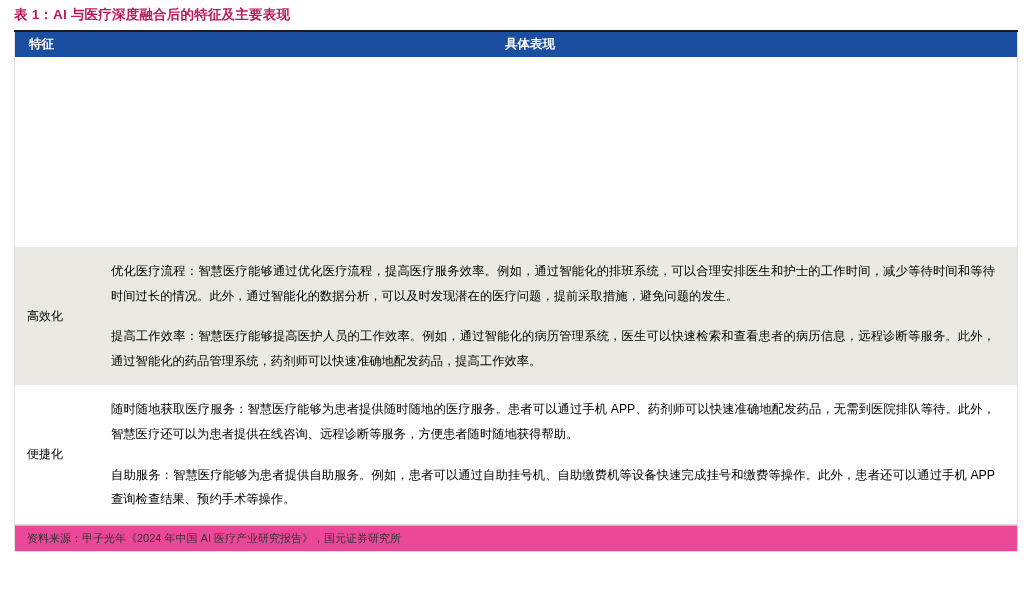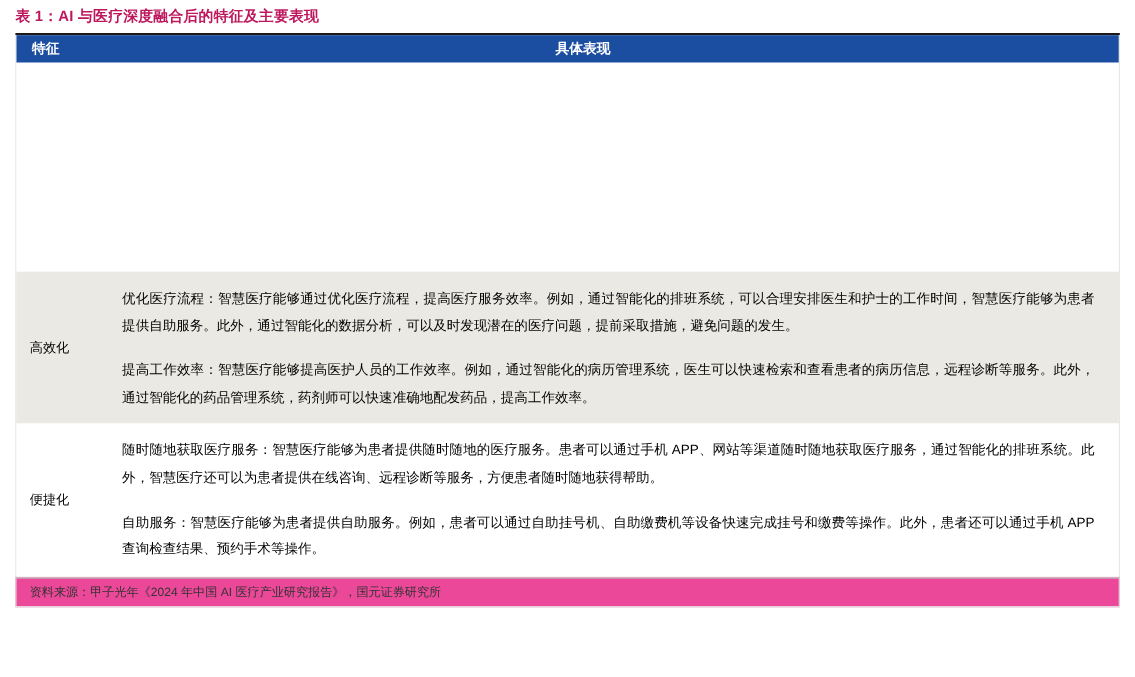--- a/index.html
+++ b/index.html
@@ -130,29 +130,29 @@
     </div>
 
     <div class="row blank">
       <div class="cell-feature"></div>
       <div class="cell-detail"></div>
     </div>
 
     <div class="row shade">
       <div class="cell-feature">高效化</div>
       <div class="cell-detail">
-        <p class="para">优化医疗流程：智慧医疗能够通过优化医疗流程，提高医疗服务效率。例如，通过智能化的排班系统，可以合理安排医生和护士的工作时间，智慧医疗能够为患者提供自助服务。此外，通过智能化的数据分析，可以及时发现潜在的医疗问题，提前采取措施，避免问题的发生。</p>
+        <p class="para">优化医疗流程：智慧医疗能够通过优化医疗流程，提高医疗服务效率。例如，通过智能化的排班系统，可以合理安排医生和护士的工作时间，减少等待时间和等待时间过长的情况。此外，通过智能化的数据分析，可以及时发现潜在的医疗问题，提前采取措施，避免问题的发生。</p>
         <p class="para">提高工作效率：智慧医疗能够提高医护人员的工作效率。例如，通过智能化的病历管理系统，医生可以快速检索和查看患者的病历信息，远程诊断等服务。此外，通过智能化的药品管理系统，药剂师可以快速准确地配发药品，提高工作效率。</p>
       </div>
     </div>
 
     <div class="row plain">
       <div class="cell-feature">便捷化</div>
       <div class="cell-detail">
-        <p class="para">随时随地获取医疗服务：智慧医疗能够为患者提供随时随地的医疗服务。患者可以通过手机 APP、网站等渠道随时随地获取医疗服务，通过智能化的排班系统。此外，智慧医疗还可以为患者提供在线咨询、远程诊断等服务，方便患者随时随地获得帮助。</p>
+        <p class="para">随时随地获取医疗服务：智慧医疗能够为患者提供随时随地的医疗服务。患者可以通过手机 APP、药剂师可以快速准确地配发药品，无需到医院排队等待。此外，智慧医疗还可以为患者提供在线咨询、远程诊断等服务，方便患者随时随地获得帮助。</p>
         <p class="para">自助服务：智慧医疗能够为患者提供自助服务。例如，患者可以通过自助挂号机、自助缴费机等设备快速完成挂号和缴费等操作。此外，患者还可以通过手机 APP 查询检查结果、预约手术等操作。</p>
       </div>
     </div>
 
   </div>
 
   <div class="src-row">资料来源：甲子光年《2024 年中国 AI 医疗产业研究报告》，国元证券研究所</div>
 
 </div>
 

